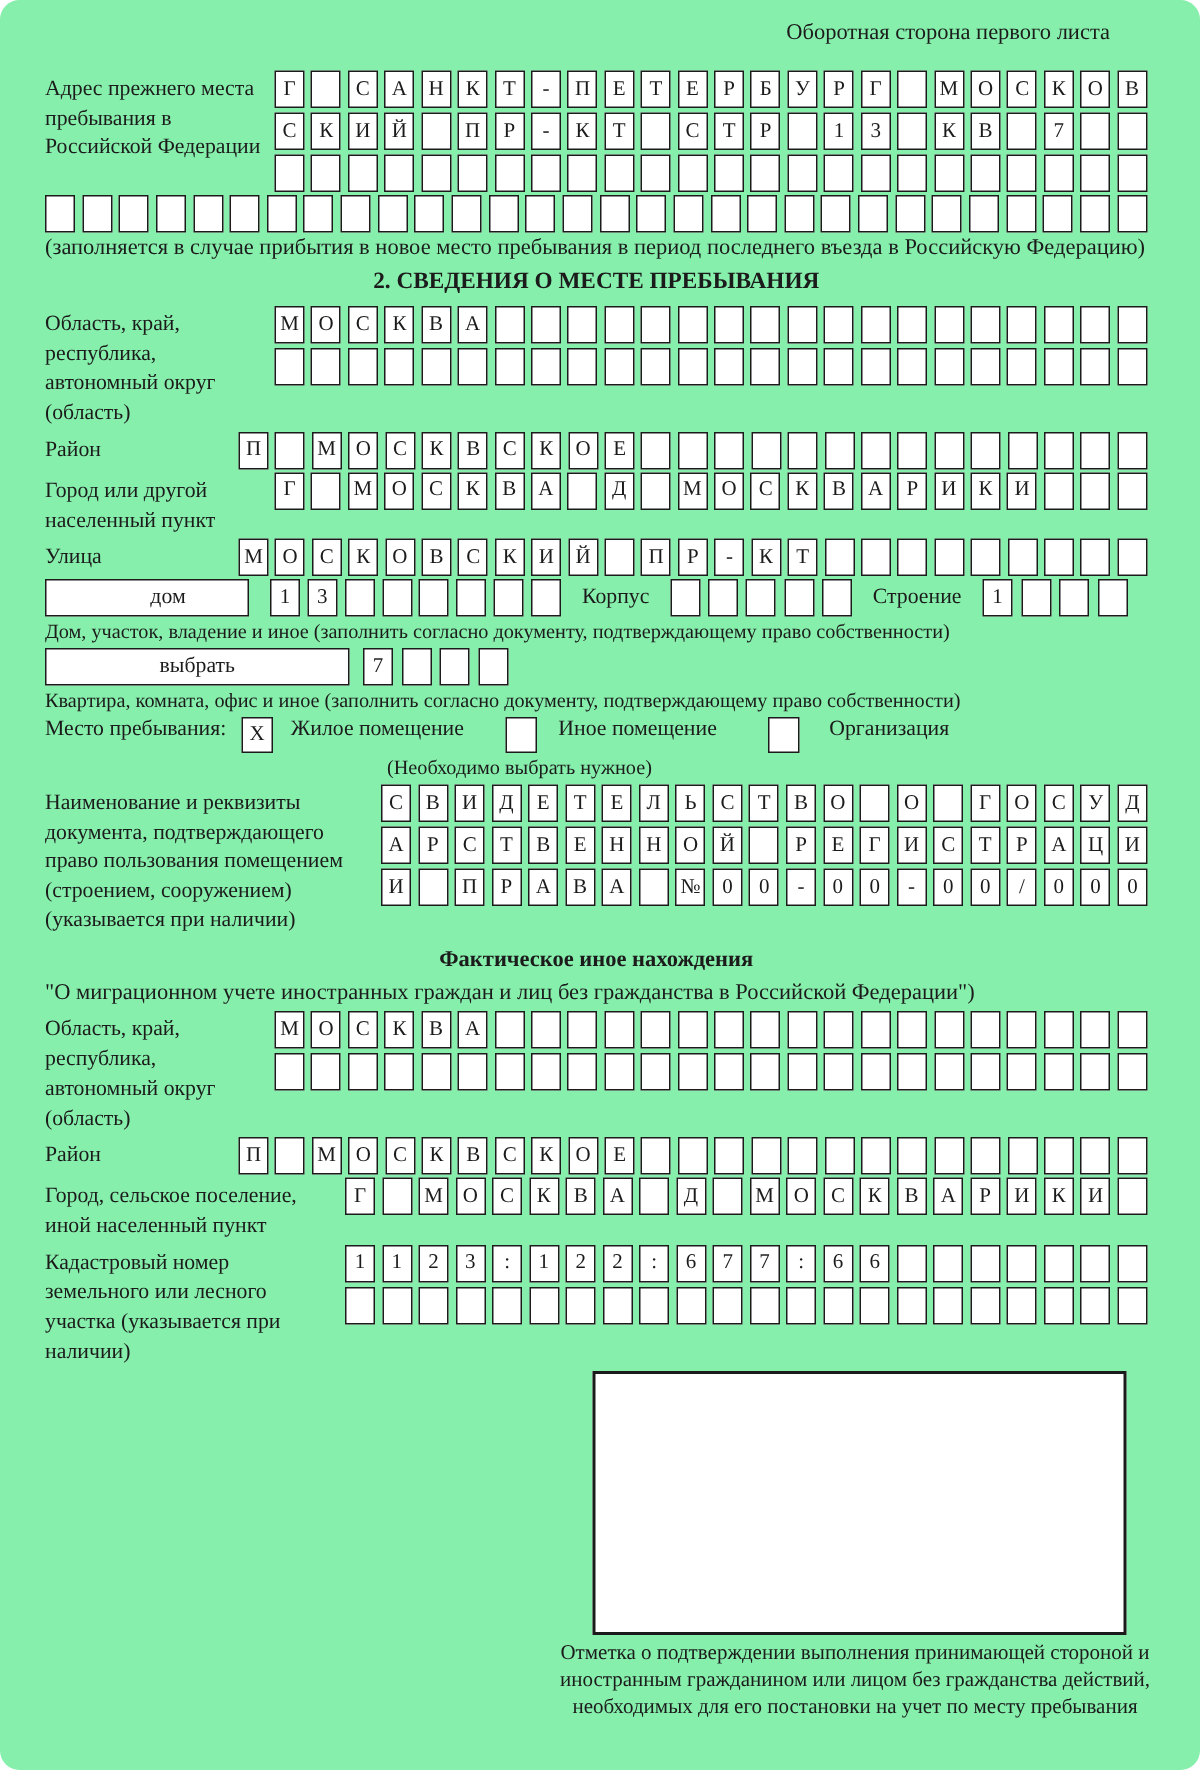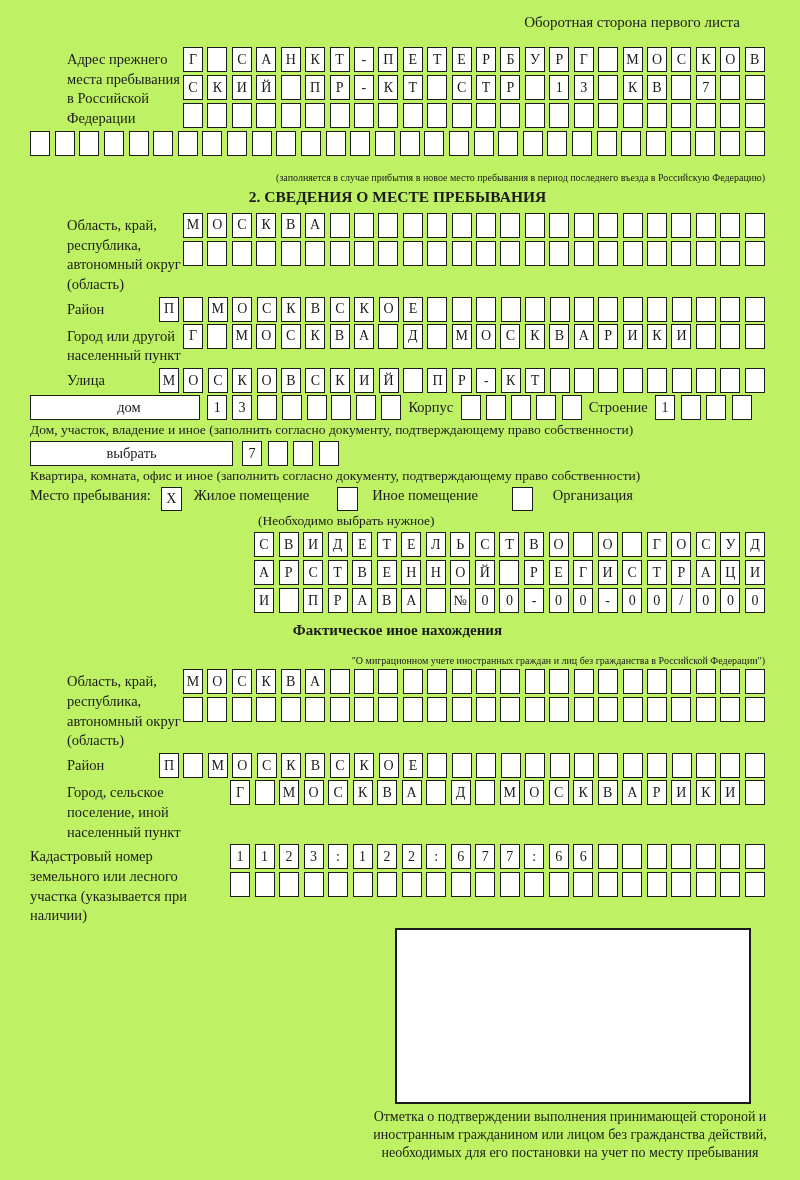--- a/index.html
+++ b/index.html
@@ -1,35 +1,35 @@
 <!DOCTYPE html>
 <html lang="ru"><head>
 <meta charset="utf-8">
 <style>
   html,body{margin:0;padding:0;background:#fff;}
   .page{
     width:800px;height:1180px;box-sizing:border-box;
     padding:14px 35px 0 30px;
-    background:#bef264;color:#1b1b1b;
+    background:#86efac;color:#1b1b1b;
     font-family:"Liberation Serif","DejaVu Serif",serif;
-    position:relative;overflow:hidden;
+    position:relative;overflow:hidden;border-radius:13px;
   }
   .doc-title{text-align:right;padding-right:25px;font-size:15px;margin-bottom:16px;}
   .group{display:flex;align-items:flex-start;margin-bottom:2px;}
-  .lbl{font-size:14.5px;line-height:1.36;padding-top:3px;flex:1;margin-left:37px;}
+  .lbl{font-size:14.5px;line-height:1.36;padding-top:3px;flex:1;}
   .boxcol{margin-left:auto;display:flex;flex-direction:column;gap:3px;}
   .boxes{display:flex;justify-content:space-between;}
   .boxcol .boxes{margin-left:auto;}
   .cell{
     width:20px;height:25px;box-sizing:border-box;border:1.6px solid #1b1b1b;
     display:flex;align-items:center;justify-content:center;
     font-size:14px;line-height:1;background:#fff;flex:none;
   }
   .fullrow{width:735px;margin:1px 0 2px;}
-  .note-center{text-align:right;font-size:10px;margin:16px 0 3px;}
+  .note-center{text-align:left;font-size:15px;margin:2px 0 3px;}
   .note-left{font-size:13.5px;margin:2px 0 3px;}
   .h2{text-align:center;font-weight:bold;font-size:15.5px;margin:5px 0 7px;}
   .h3{text-align:center;font-weight:bold;font-size:15px;margin:9px 0 5px;}
   .widebox{height:25px;box-sizing:border-box;border:1.6px solid #1b1b1b;
     display:flex;align-items:center;justify-content:center;font-size:14.5px;flex:none;background:#fff;}
   .domrow{display:flex;align-items:center;justify-content:space-between;width:722px;margin-bottom:2px;}
   .kvrow{display:flex;align-items:center;margin-bottom:2px;}
   .inline-lbl{font-size:14.5px;white-space:nowrap;}
   .resrow{display:flex;align-items:flex-start;margin:3px 0 2px;font-size:14.5px;}
   .checkbox{width:21px;height:24px;box-sizing:border-box;border:1.6px solid #1b1b1b;
@@ -310,21 +310,21 @@
         <div class="cell"></div>
         <div class="cell"></div>
         <div class="cell"></div>
         <div class="cell"></div>
         <div class="cell"></div>
         <div class="cell"></div>
       </div>
   </div>
 
   <div class="domrow">
-    <div class="widebox" style="width:170px;padding-left:28px;">дом</div>
+    <div class="widebox" style="width:136px;padding-left:28px;">дом</div>
     <div class="boxes" style="width:194px;">
         <div class="cell">1</div>
         <div class="cell">3</div>
         <div class="cell"></div>
         <div class="cell"></div>
         <div class="cell"></div>
         <div class="cell"></div>
         <div class="cell"></div>
         <div class="cell"></div>
       </div>
@@ -362,20 +362,21 @@
     <div class="checkbox" style="margin:0 12px 0 10px;">X</div>
     <span>Жилое помещение</span>
     <div class="checkbox" style="margin:0 14px 0 28px;"></div>
     <span>Иное помещение</span>
     <div class="checkbox" style="margin:0 20px 0 34px;"></div>
     <span>Организация</span>
   </div>
   <div class="note-left" style="margin-left:228px;">(Необходимо выбрать нужное)</div>
 
   <div class="group" style="margin-top:3px;">
+    <div class="doc-lbl">Наименование и реквизиты документа, подтверждающего право пользования помещением (строением, сооружением) (указывается при наличии)</div>
     <div class="boxcol">
       <div class="boxes" style="width: 511px;">
           <div class="cell">С</div>
           <div class="cell">В</div>
           <div class="cell">И</div>
           <div class="cell">Д</div>
           <div class="cell">Е</div>
           <div class="cell">Т</div>
           <div class="cell">Е</div>
           <div class="cell">Л</div>

